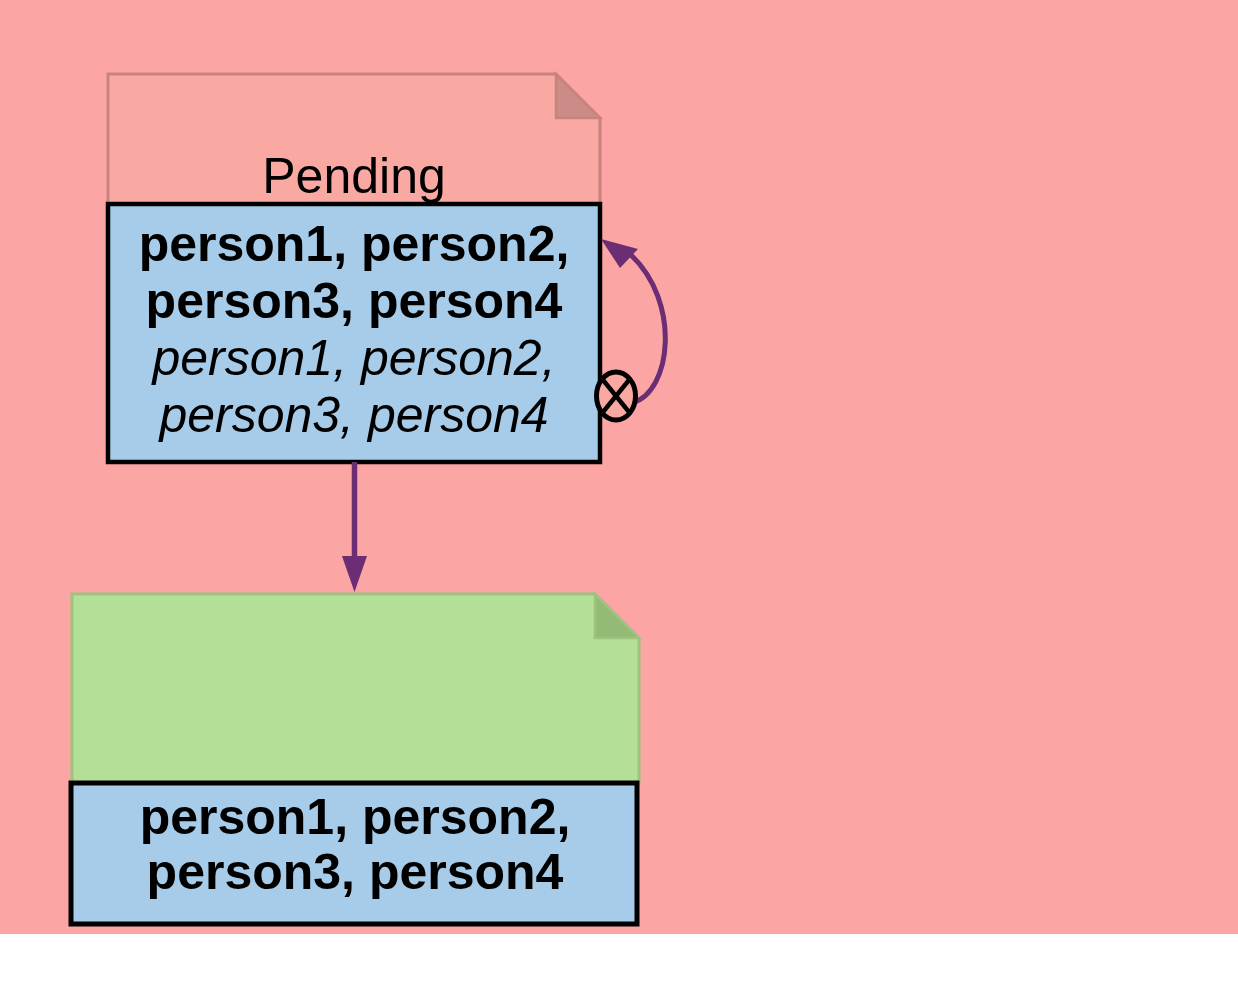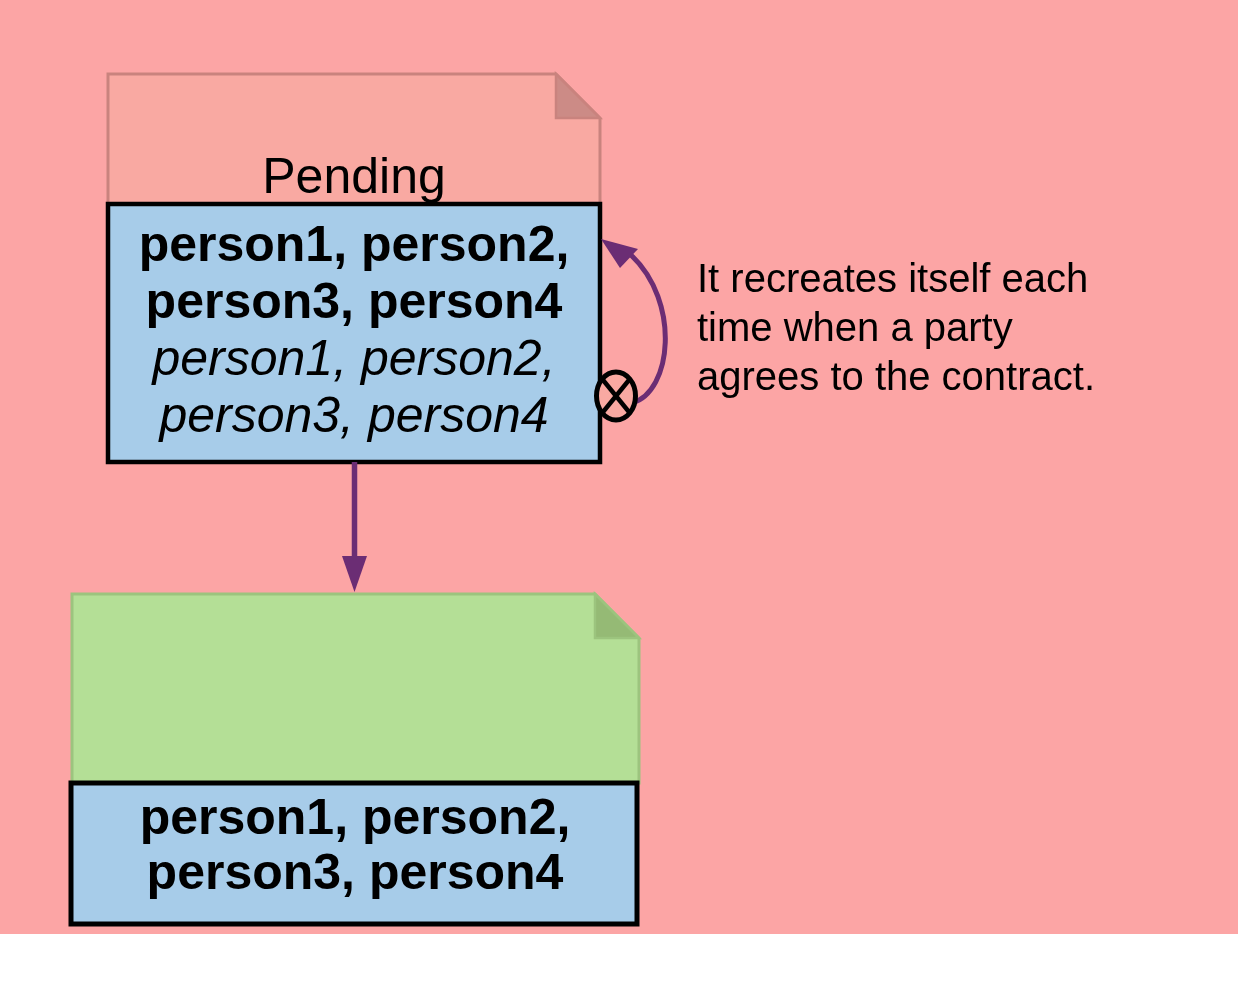--- a/index.html
+++ b/index.html
@@ -74,15 +74,14 @@
   <div class="txt body-text pending-body">
     <div class="signatories">person1, person2, person3, person4</div>
     <div class="observers">person1, person2, person3, person4</div>
   </div>
 
 
   <div class="txt body-text agreement-body">
     <div class="signatories">person1, person2, person3, person4</div>
   </div>
 
-  <div class="txt annotation">It recreates itself each time when a party agrees to the contract.</div>
 
 </div>
 
 </body></html>

